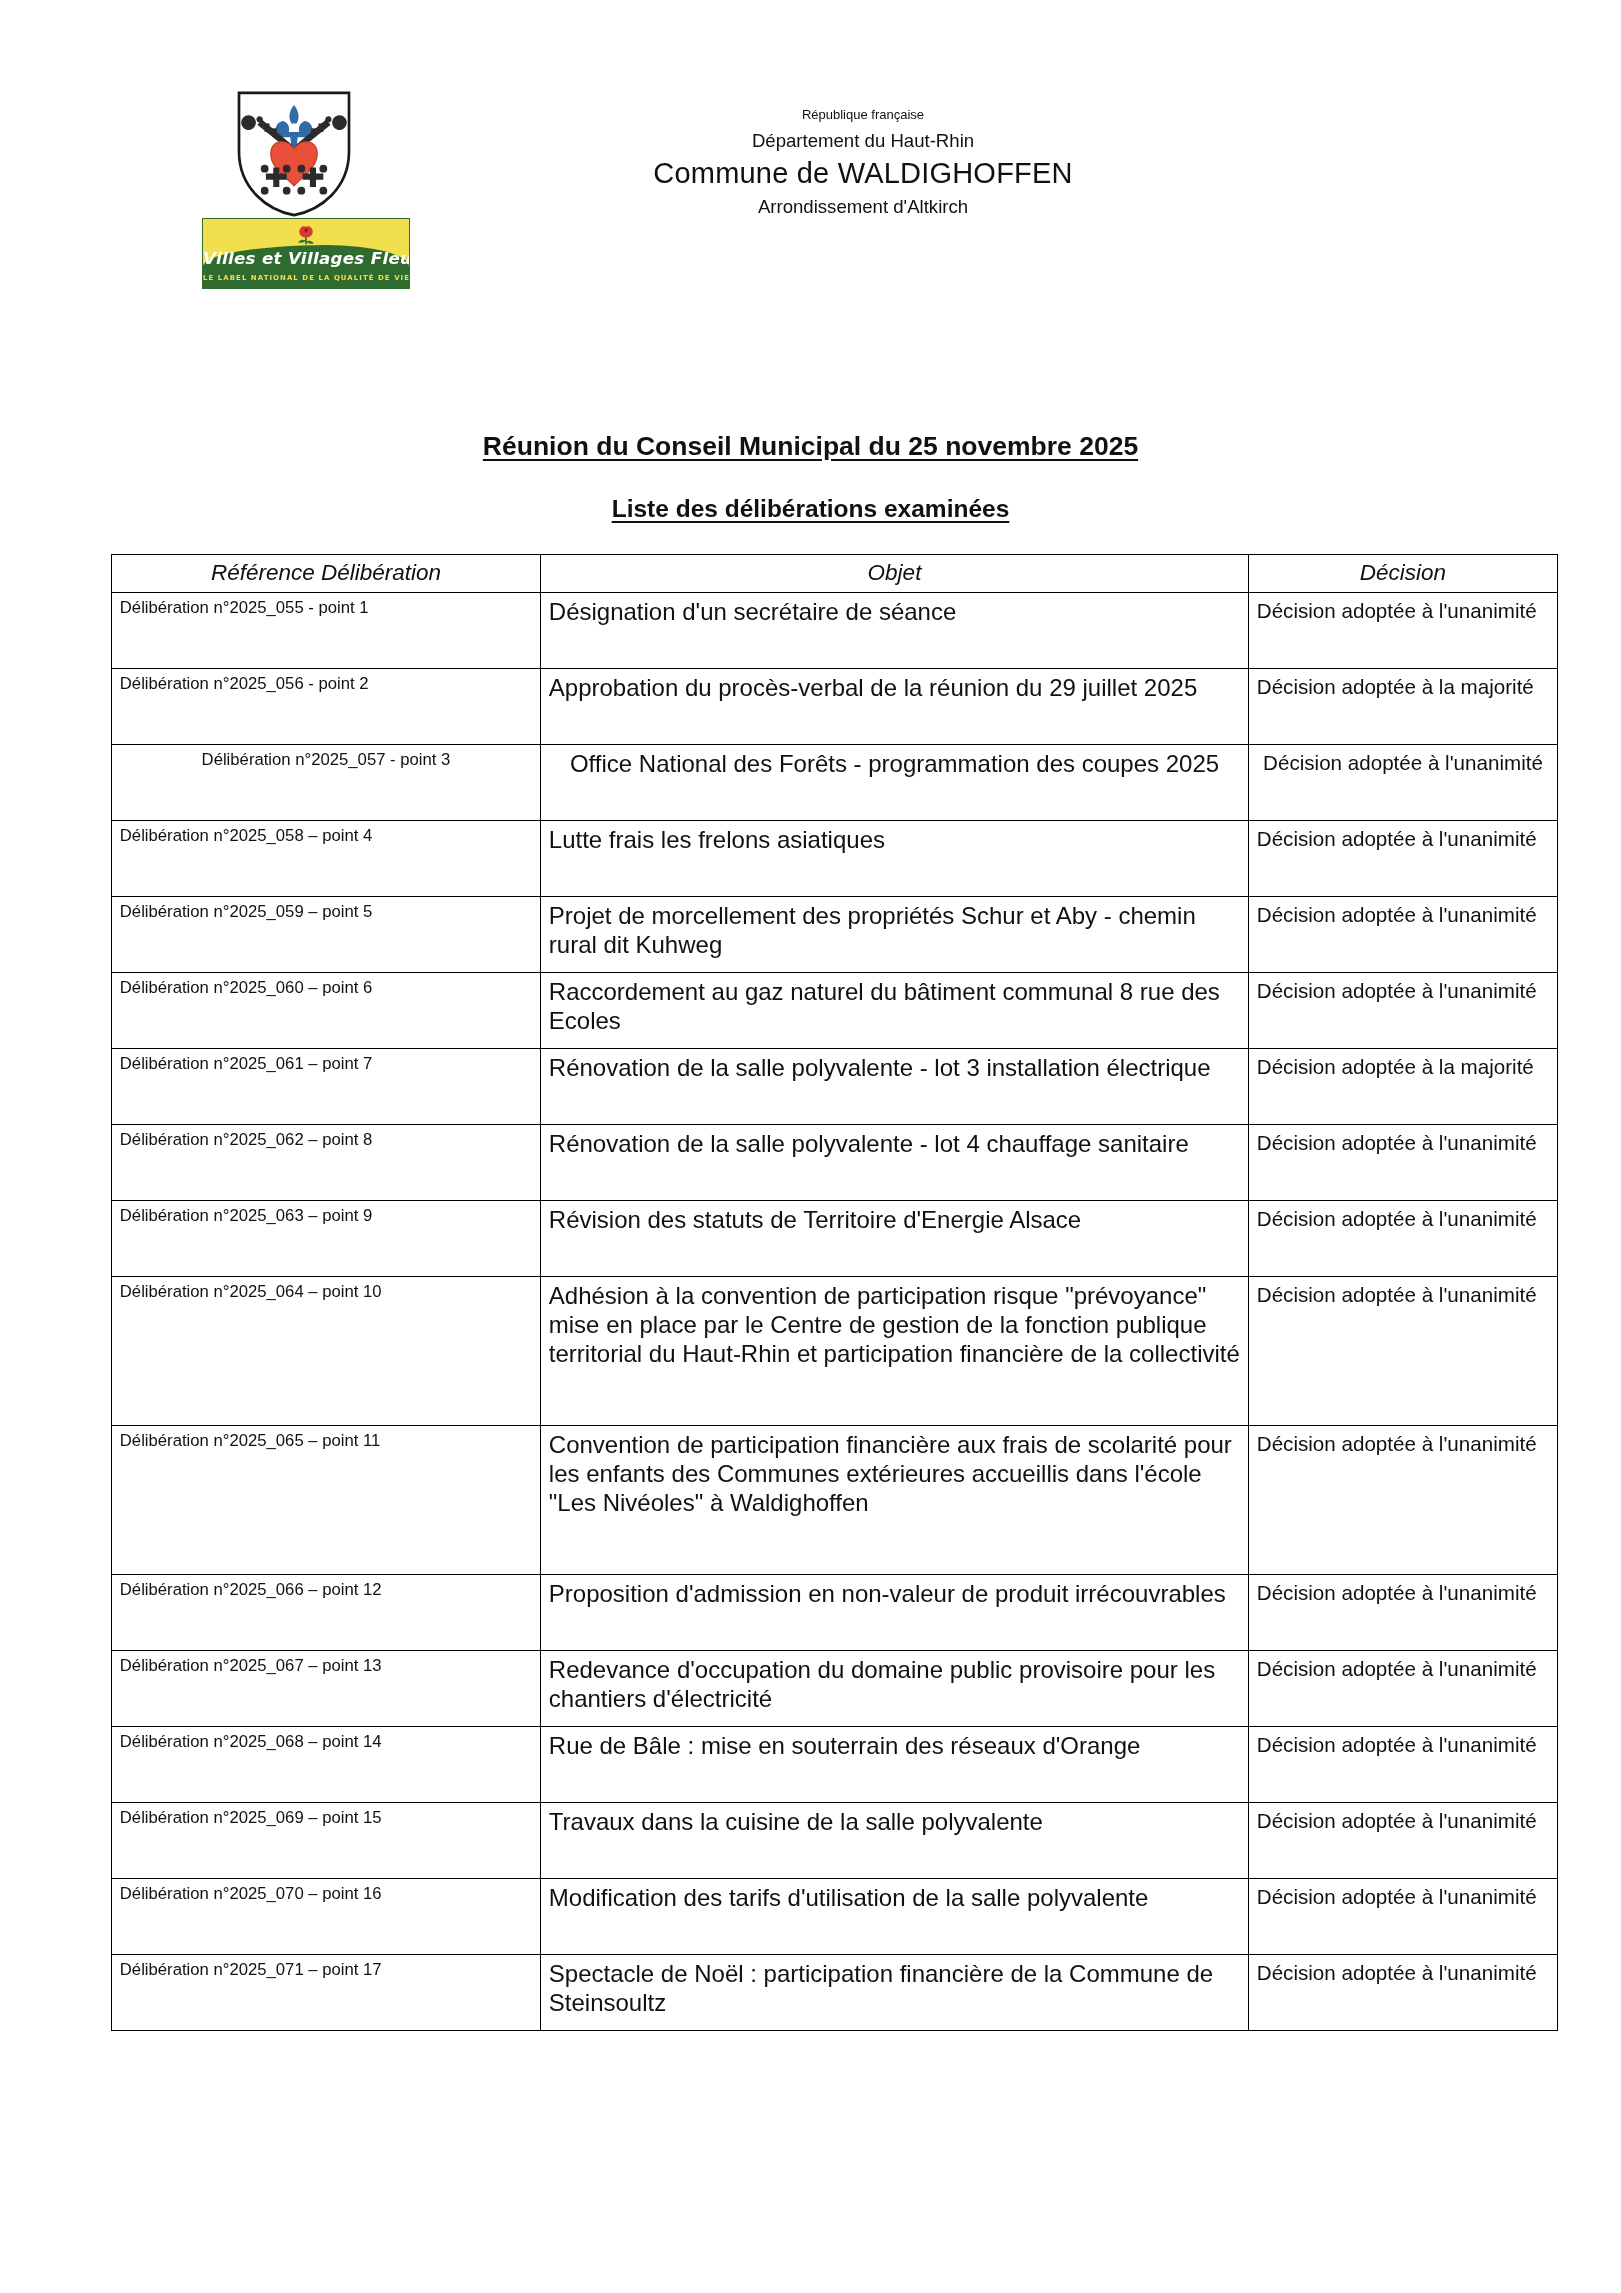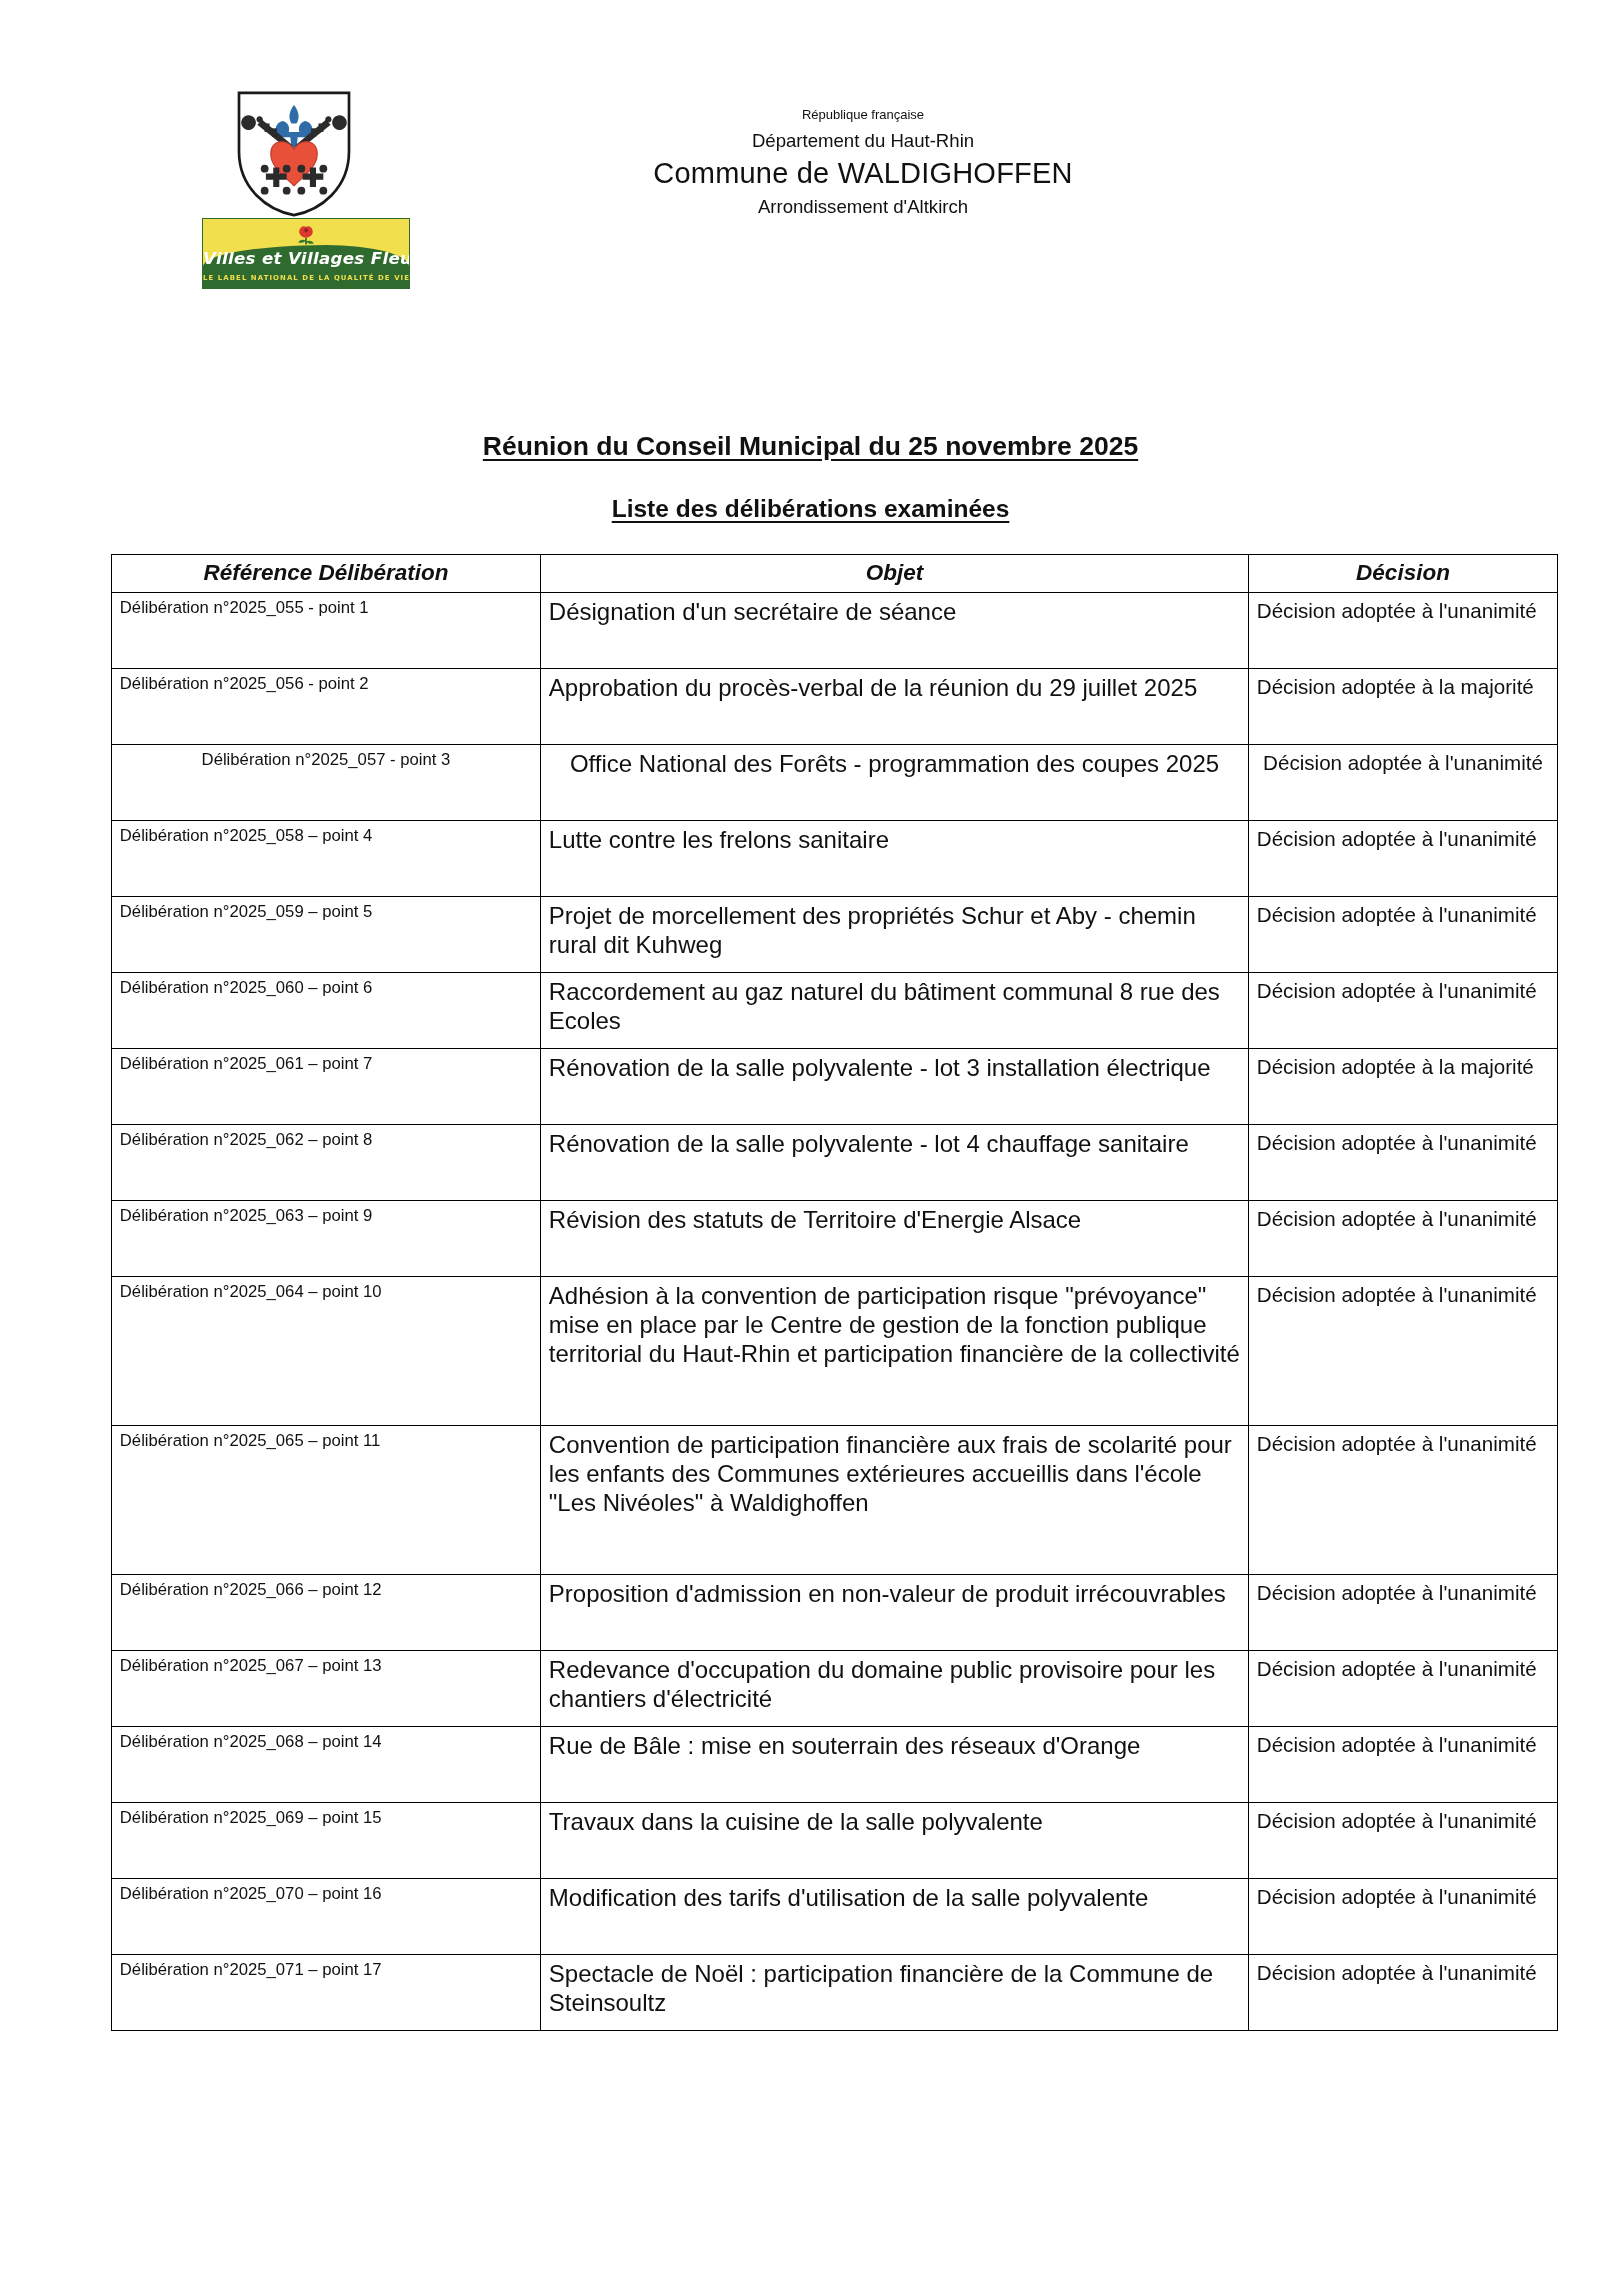--- a/index.html
+++ b/index.html
@@ -93,21 +93,21 @@
 
   .delib-table td, .delib-table th {
     border:1px solid #000000;
     vertical-align:top;
     padding:3.9px 7.8px 9.8px 7.8px;
   }
 
   .delib-table thead th {
     text-align:center;
     font-style:italic;
-    font-weight:bold;
+    font-weight:normal;
     font-size:22.5px;
     line-height:29px;
     padding:2.9px 7.8px 4.9px 7.8px;
   }
 
   .cell-ref {
     font-size:16.7px;
     line-height:21.6px;
     padding-top:4.9px;
     white-space:nowrap;
@@ -222,21 +222,21 @@
         <td class="cell-obj">Approbation du procès-verbal de la réunion du 29 juillet 2025</td>
         <td class="cell-dec">Décision adoptée à la majorité</td>
       </tr>
       <tr style="height: 76px; text-align: center;">
         <td class="cell-ref">Délibération n°2025_057 - point 3</td>
         <td class="cell-obj">Office National des Forêts - programmation des coupes 2025</td>
         <td class="cell-dec">Décision adoptée à l'unanimité</td>
       </tr>
       <tr style="height: 76px;">
         <td class="cell-ref">Délibération n°2025_058 – point 4</td>
-        <td class="cell-obj">Lutte contre les frelons sanitaire</td>
+        <td class="cell-obj">Lutte frais les frelons asiatiques</td>
         <td class="cell-dec">Décision adoptée à l'unanimité</td>
       </tr>
       <tr style="height: 76px; margin-top: 32px;">
         <td class="cell-ref">Délibération n°2025_059 – point 5</td>
         <td class="cell-obj">Projet de morcellement des propriétés Schur et Aby - chemin rural dit Kuhweg</td>
         <td class="cell-dec">Décision adoptée à l'unanimité</td>
       </tr>
       <tr style="height: 76px;">
         <td class="cell-ref">Délibération n°2025_060 – point 6</td>
         <td class="cell-obj">Raccordement au gaz naturel du bâtiment communal 8 rue des Ecoles</td>

